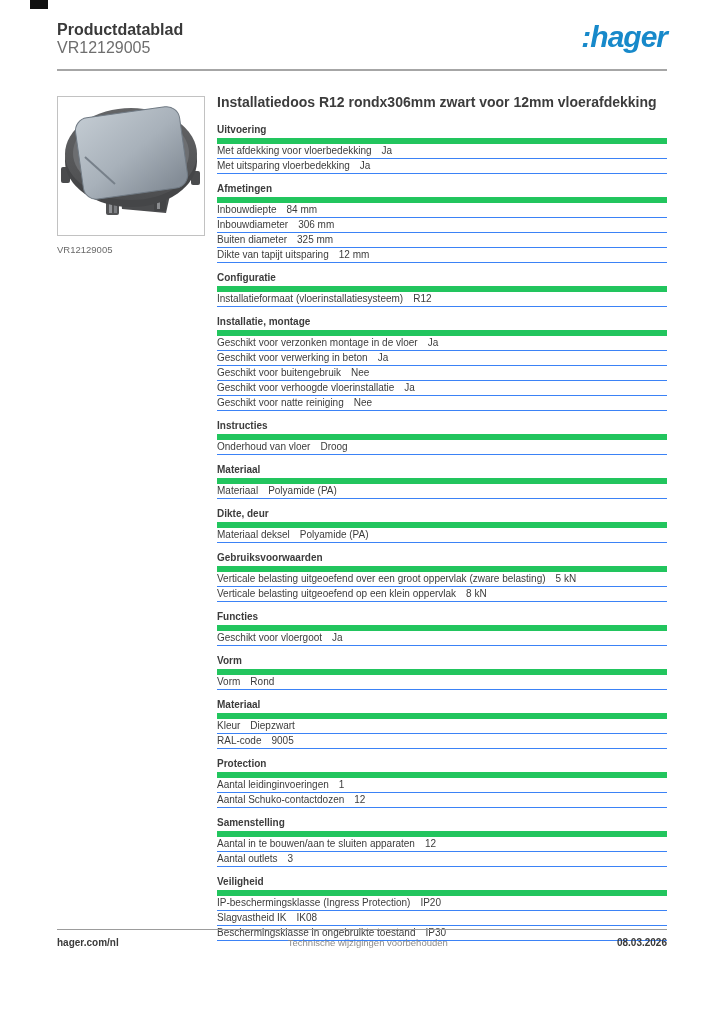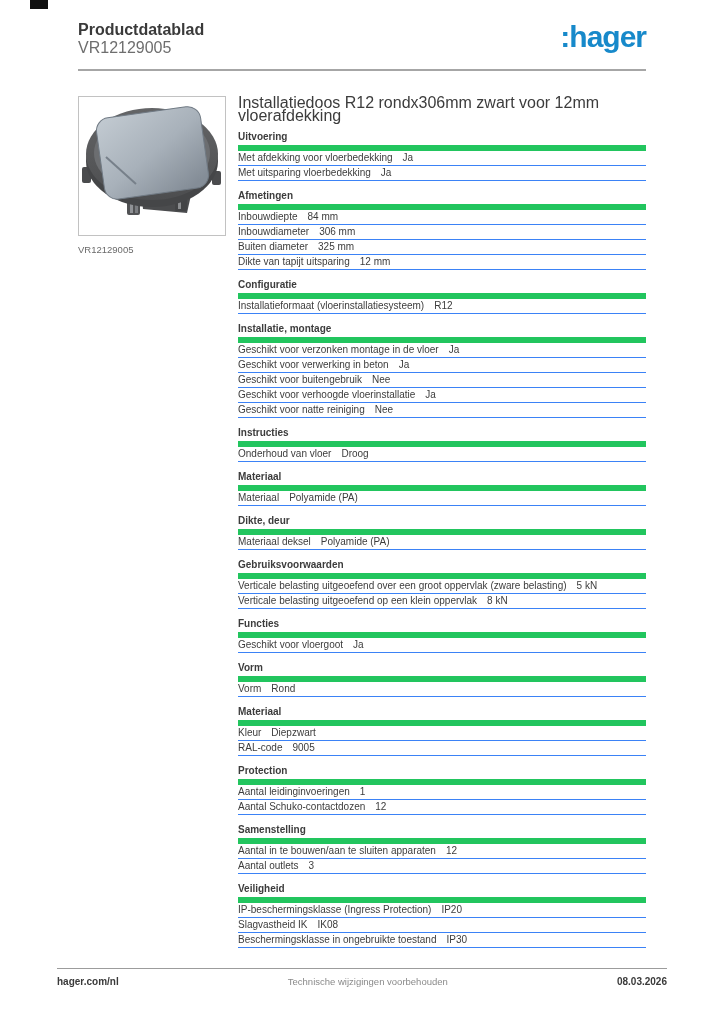--- a/index.html
+++ b/index.html
@@ -2,48 +2,48 @@
 <html><head>
 <meta charset="utf-8">
 <style>
   * { margin:0; padding:0; box-sizing:border-box; }
   html,body { background:#ffffff; }
   body {
     width:724px; height:1024px; overflow:hidden; position:relative;
     font-family:"Liberation Sans", sans-serif; color:#3c3c3c;
     -webkit-font-smoothing:antialiased;
   }
-  .page { position:relative; height:100%; padding:0 78px; }
+  .page { position:relative; height:100%; padding:0 57px; }
 
   .corner-mark { position:absolute; left:30px; top:0; width:18px; height:9px; background:#101010; }
 
   
   .header { position:relative; padding-top:21px; padding-bottom:12px; border-bottom:2px solid #a6a6a6; }
   .doc-title { font-size:16px; font-weight:bold; color:#3a3a3a; line-height:18px; }
   .doc-subtitle { font-size:16px; color:#6e6e6e; line-height:18px; }
-  .brand-logo { position:absolute; right:0; top:22px; font-size:30px; font-weight:bold; color:#1789ca; letter-spacing:-1px; line-height:30px; }
+  .brand-logo { position:absolute; right:0; top:22px; font-size:30px; font-weight:bold; color:#1789ca; letter-spacing:-1px; line-height:30px;font-style:italic; }
 
   
   .main { display:flex; margin-top:25px; }
   .figure-col { width:148px; flex:0 0 148px; }
   .figure-box { width:148px; height:140px; border:1px solid #c2c2c2; background:#fff; display:flex; align-items:flex-start; justify-content:center; overflow:hidden; }
   .figure-caption { margin-top:8px; font-size:9.5px; color:#6a6a6a; }
 
   .content-col { flex:1; margin-left:12px; }
-  .product-title { font-size:16px; font-weight:normal; line-height:13px; margin-bottom:9px; }
+  .product-title { font-size:14px; font-weight:bold; line-height:13px; margin-bottom:15px; }
   .tech-heading { font-size:10px; font-weight:bold; line-height:13px; margin-bottom:4px; }
 
   .section { margin-top:9px; }
   .section-title { font-size:10px; font-weight:bold; line-height:12px; padding-bottom:2px; border-bottom:6px solid #22c55e; }
   .spec-row { display:flex; justify-content:flex-start; align-items:baseline; font-size:10px; line-height:10px; padding:2px 0; border-bottom:1px solid #3b82f6; }
   .spec-label { text-align:left; white-space:nowrap; }
   .spec-value { text-align:right; white-space:nowrap; padding-left:10px; }
 
   
-  .footer { position:absolute; left:57px; right:57px; top:968px; border-top:1px solid #9c9c9c; padding-top:7px; display:flex; justify-content:space-between; align-items:flex-start; }
+  .footer { position:absolute; left:57px; right:57px; top:929px; border-top:1px solid #9c9c9c; padding-top:7px; display:flex; justify-content:space-between; align-items:flex-start; }
   .footer-site { font-size:10px; font-weight:bold; color:#3a3a3a; }
   .footer-notice { font-size:9.5px; color:#8a8a8a; }
   .footer-date { font-size:10px; font-weight:bold; color:#3a3a3a; }
 </style>
 </head>
 <body>
 
 <div class="corner-mark"></div>
 
 <div class="page">

